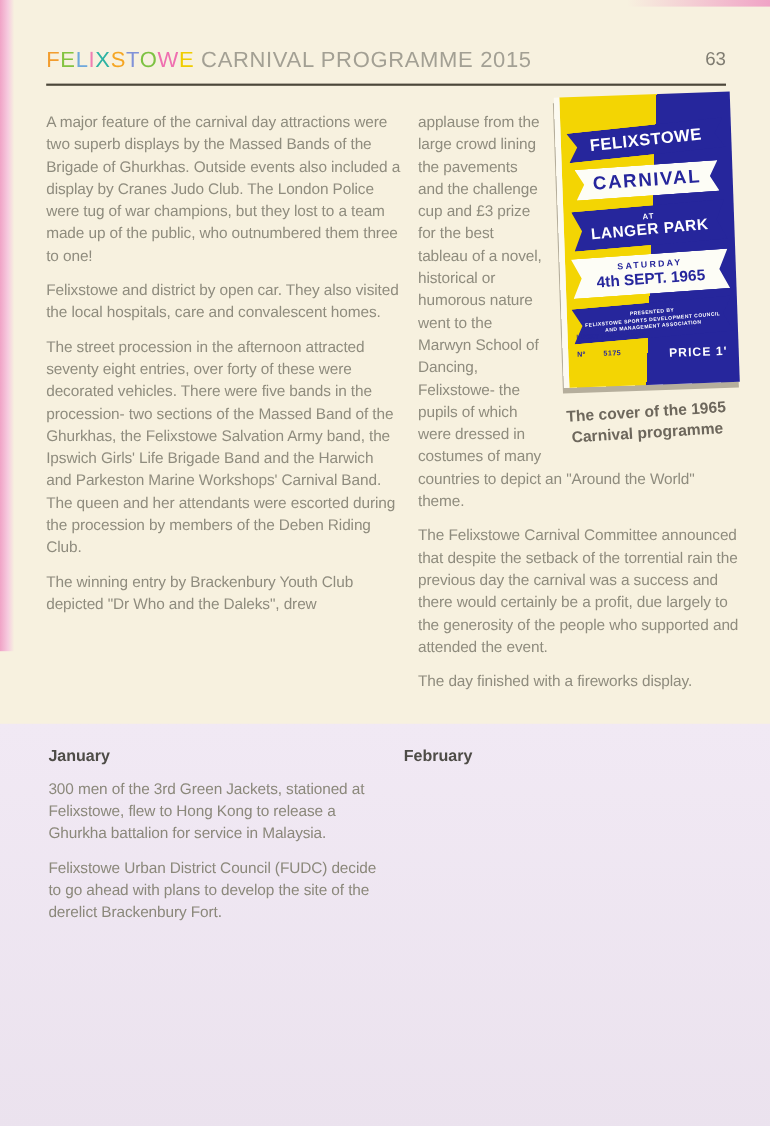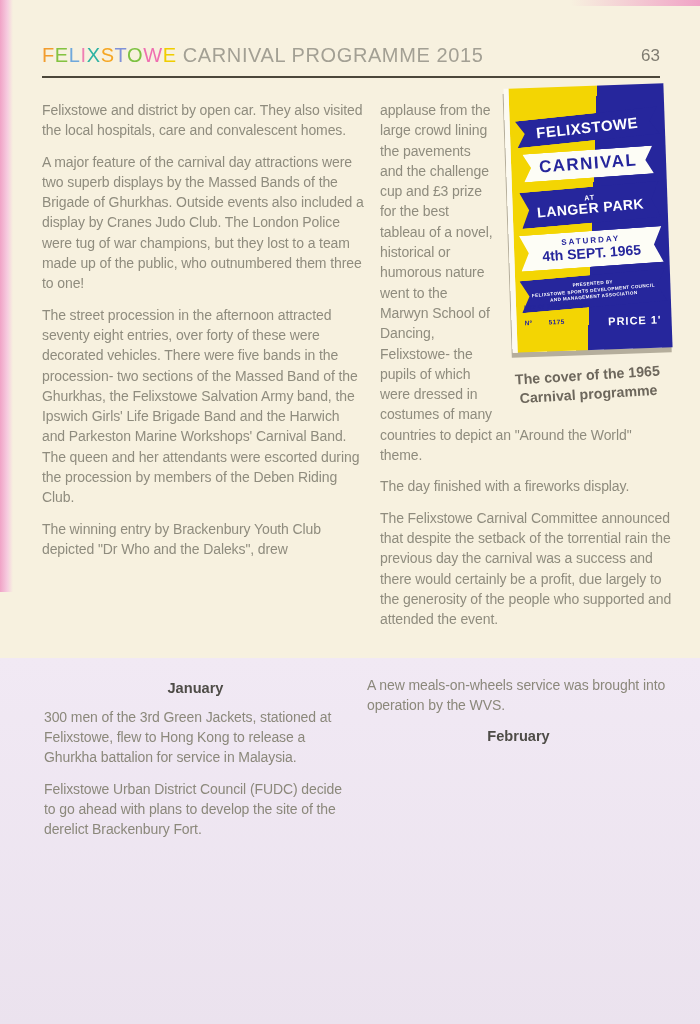--- a/index.html
+++ b/index.html
@@ -18,21 +18,21 @@
     z-index:5;
   }
   .corner-strip {
     position:absolute; right:0; top:0; width:130px; height:6px;
     background:linear-gradient(to left,#f0a3c6,rgba(240,163,198,0));
     z-index:5;
   }
 
   
   .header {
-    display:flex; justify-content:space-between; align-items:center;
+    display:flex; justify-content:space-between; align-items:flex-start;
     margin:44px 40px 0 42px;
   }
   .title { font-size:20px; letter-spacing:.6px; color:#a3a094; white-space:nowrap; }
   .title .brand span { font-weight:normal; }
   .page-num { font-size:17px; color:#7f7c71; }
   .rule { height:0; border-bottom:2.5px solid #4c473a; margin:9px 40px 0 42px; }
 
   
   .article { display:flex; gap:14px; margin:22px 26px 0 42px; }
   .article p { font-size:14px; line-height:1.45; letter-spacing:-0.1px; margin-bottom:11px; }
@@ -82,41 +82,41 @@
   
   .section65 {
     background:linear-gradient(#f1e9f4,#eae1ed);
     margin-top:18px; padding:18px 30px 40px 44px;
     min-height:430px; position:relative; z-index:1;
   }
   .heading65 { font-size:41px; color:#3b3a36; letter-spacing:.5px; margin:4px 0 16px; font-weight:normal; }
   .cols { display:flex; gap:20px; }
   .cols .c { flex:1; min-width:0; }
   .intro { font-weight:bold; color:#4e4c47; font-size:14.6px; line-height:1.44; margin-bottom:14px; letter-spacing:-0.1px; }
-  .sub { font-weight:bold; color:#4e4c47; font-size:14.6px; margin:4px 0 12px;text-align:center; }
+  .sub { font-weight:bold; color:#4e4c47; font-size:14.6px; margin:4px 0 12px; }
   .cols p.b { font-size:14px; line-height:1.42; letter-spacing:-0.1px; margin-bottom:12px; color:#8b887b; }
 </style>
 </head>
 <body>
 
 <div class="edge-strip"></div>
 <div class="corner-strip"></div>
 
 <div class="header">
   <div class="title">
     <span class="brand"><span style="color: rgb(242, 157, 46);">F</span><span style="color: rgb(132, 195, 65);">E</span><span style="color: rgb(111, 168, 220);">L</span><span style="color: rgb(239, 127, 179);">I</span><span style="color: rgb(47, 179, 163);">X</span><span style="color: rgb(245, 166, 35);">S</span><span style="color: rgb(128, 146, 216);">T</span><span style="color: rgb(125, 194, 66);">O</span><span style="color: rgb(239, 111, 176);">W</span><span style="color: rgb(240, 205, 0);">E</span></span><span> CARNIVAL PROGRAMME 2015</span>
   </div>
   <div class="page-num">63</div>
 </div>
 <div class="rule"></div>
 
 <div class="article">
   <div class="col-left">
+    <p>A major feature of the carnival day attractions were two superb displays by the Massed Bands of the Brigade of Ghurkhas. Outside events also included a display by Cranes Judo Club. The London Police were tug of war champions, but they lost to a team made up of the public, who outnumbered them three to one!</p>
     <p>Felixstowe and district by open car. They also visited the local hospitals, care and convalescent homes.</p>
-    <p>A major feature of the carnival day attractions were two superb displays by the Massed Bands of the Brigade of Ghurkhas. Outside events also included a display by Cranes Judo Club. The London Police were tug of war champions, but they lost to a team made up of the public, who outnumbered them three to one!</p>
     <p>The street procession in the afternoon attracted seventy eight entries, over forty of these were decorated vehicles. There were five bands in the procession- two sections of the Massed Band of the Ghurkhas, the Felixstowe Salvation Army band, the Ipswich Girls' Life Brigade Band and the Harwich and Parkeston Marine Workshops' Carnival Band. The queen and her attendants were escorted during the procession by members of the Deben Riding Club.</p>
     <p>The winning entry by Brackenbury Youth Club depicted "Dr Who and the Daleks", drew</p>
   </div>
   <div class="col-right">
     <div class="cover-wrap">
       <div class="cover">
         <div class="ribbon rb-blue rb1">FELIXSTOWE</div>
         <div class="ribbon rb-white rb2">CARNIVAL</div>
         <div class="ribbon rb-blue rb3">
           <span class="tiny">AT</span>
@@ -136,32 +136,31 @@
           <span class="no">Nº 5175</span>
         </div>
         <div class="price">PRICE 1'</div>
       </div>
       <div class="caption">
         <div>The cover of the 1965</div>
         <div>Carnival programme</div>
       </div>
     </div>
     <p>applause from the large crowd lining the pavements and the challenge cup and £3 prize for the best tableau of a novel, historical or humorous nature went to the Marwyn School of Dancing, Felixstowe- the pupils of which were dressed in costumes of many countries to depict an "Around the World" theme.</p>
+    <p>The Felixstowe Carnival Committee announced that despite the setback of the torrential rain the previous day the carnival was a success and there would certainly be a profit, due largely to the generosity of the people who supported and attended the event.</p>
     <p>The day finished with a fireworks display.</p>
-    <p>The Felixstowe Carnival Committee announced that despite the setback of the torrential rain the previous day the carnival was a success and there would certainly be a profit, due largely to the generosity of the people who supported and attended the event.</p>
   </div>
 </div>
 
 <div class="section65">
   <div class="cols">
     <div class="c">
       <h3 class="sub">January</h3>
       <p class="b">300 men of the 3rd Green Jackets, stationed at Felixstowe, flew to Hong Kong to release a Ghurkha battalion for service in Malaysia.</p>
       <p class="b">Felixstowe Urban District Council (FUDC) decide to go ahead with plans to develop the site of the derelict Brackenbury Fort.</p>
 
     </div>
     <div class="c">
-      <p class="b">A new meals-on-wheels service was brought into operation by the WVS.</p>
       <h3 class="sub">February</h3>
 
     </div>
   </div>
 </div>
 
 </body></html>

